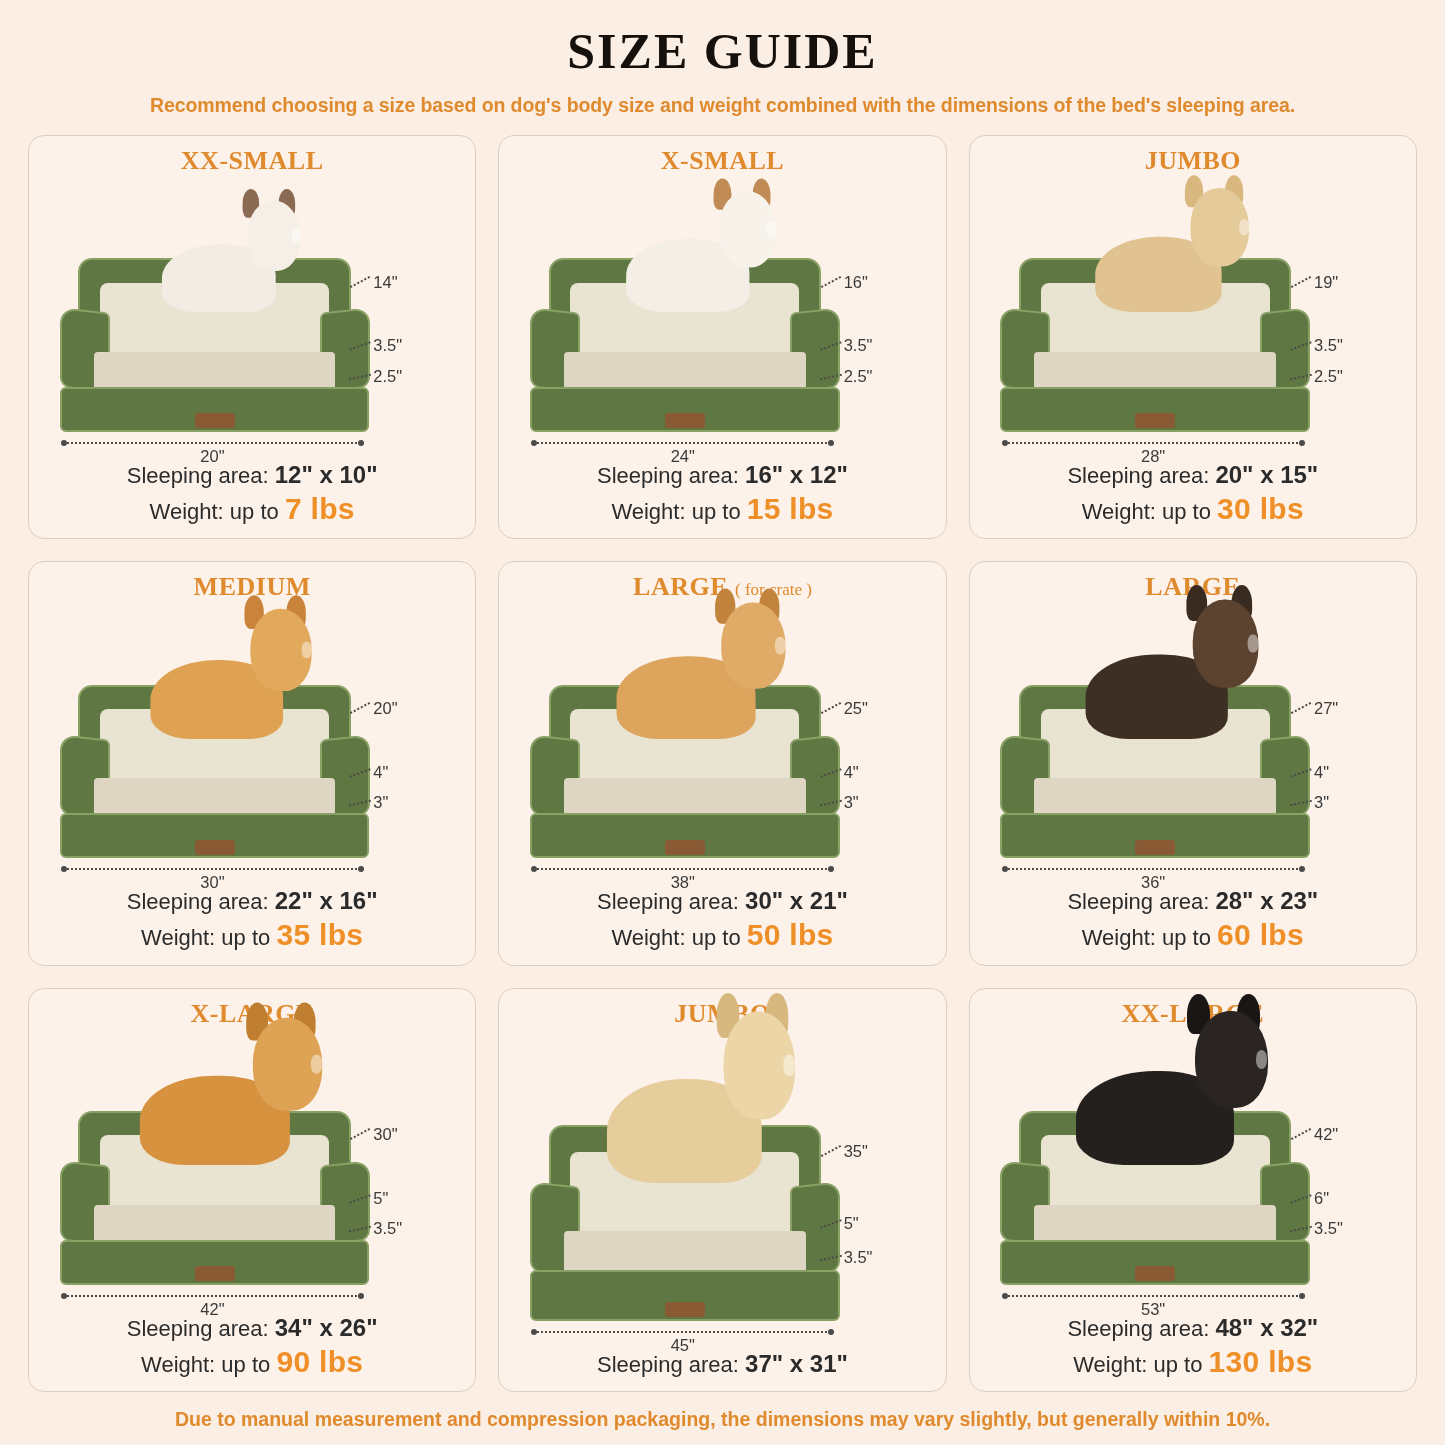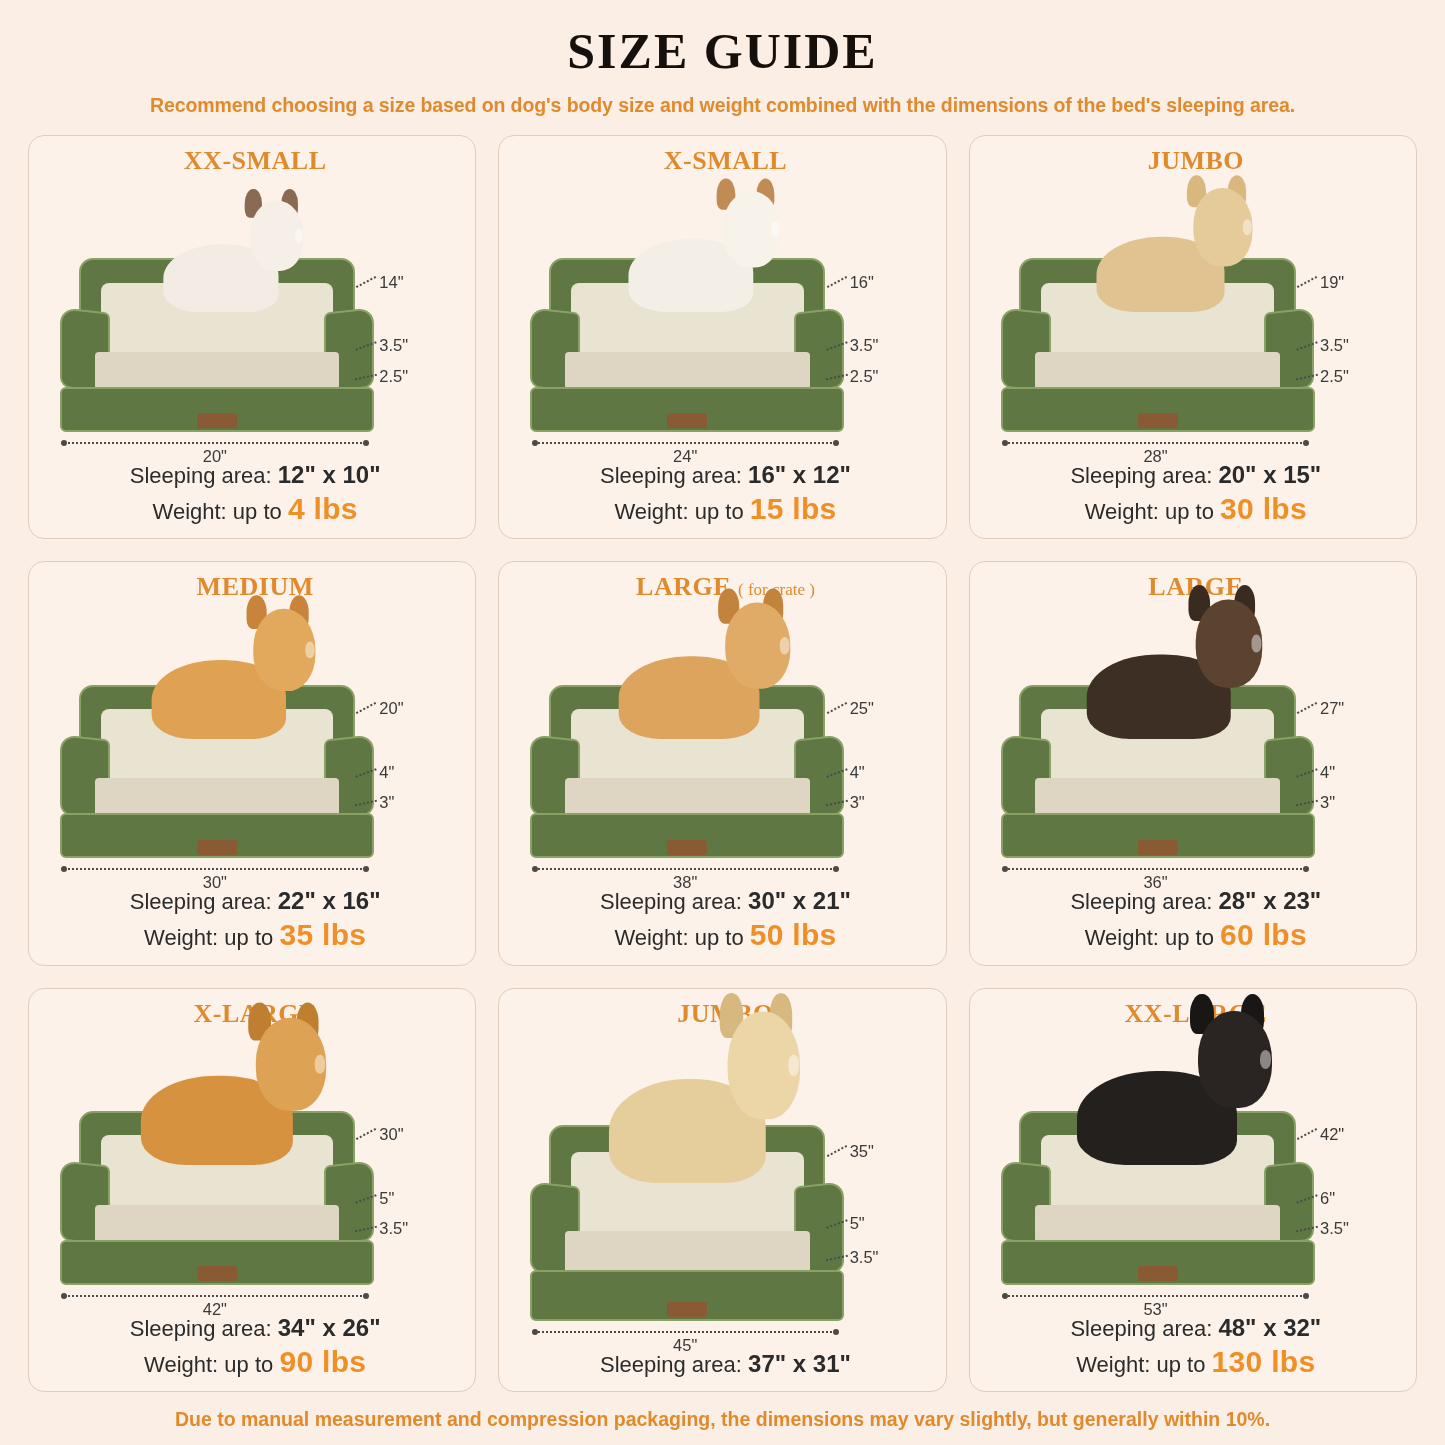--- a/index.html
+++ b/index.html
@@ -40,21 +40,21 @@
     flex: 1;
     display: grid;
     grid-template-columns: repeat(3, 1fr);
     grid-template-rows: repeat(3, 1fr);
     gap: 22px 22px;
   }
   .card {
     border: 1px solid #e0cdbd;
     border-radius: 16px;
     background: #fdf2ea;
-    padding: 10px 8px 12px 14px;
+    padding: 10px 14px 12px 14px;
     display: flex;
     flex-direction: column;
     position: relative;
   }
   .card-title {
     text-align: center;
     font-family: "Liberation Serif", serif;
     font-size: 26px;
     font-weight: bold;
     color: #e08a2e;
@@ -296,21 +296,21 @@
             <div class="leader" style="top:calc(42% + 9px);transform:rotate(-20deg);"></div>
             <div class="dim-label dim-h dim-mid">3.5"</div>
             <div class="leader" style="top:calc(62% + 9px);transform:rotate(-12deg);"></div>
             <div class="dim-label dim-h dim-bot">2.5"</div>
           </div>
           <div class="width-line">
             <span class="width-label">20"</span>
           </div>
         </div>
         <div class="spec"><span>Sleeping area: </span><span class="val">12" x 10"</span></div>
-        <div class="weight"><span>Weight:</span>&nbsp;<span>up to</span>&nbsp;<span class="lbs">4 lbs</span></div>
+        <div class="weight"><span>Weight:</span>&nbsp;<span>up to</span>&nbsp;<span class="lbs">7 lbs</span></div>
       </div>
       <div class="card">
         <div class="card-title"><span>X-SMALL</span></div>
         <div class="illus">
           <div class="bed">
             <div class="backrest"></div>
             <div class="inner"></div>
             <div class="arm-l"></div>
             <div class="arm-r"></div>
             <div class="cushion"></div>

